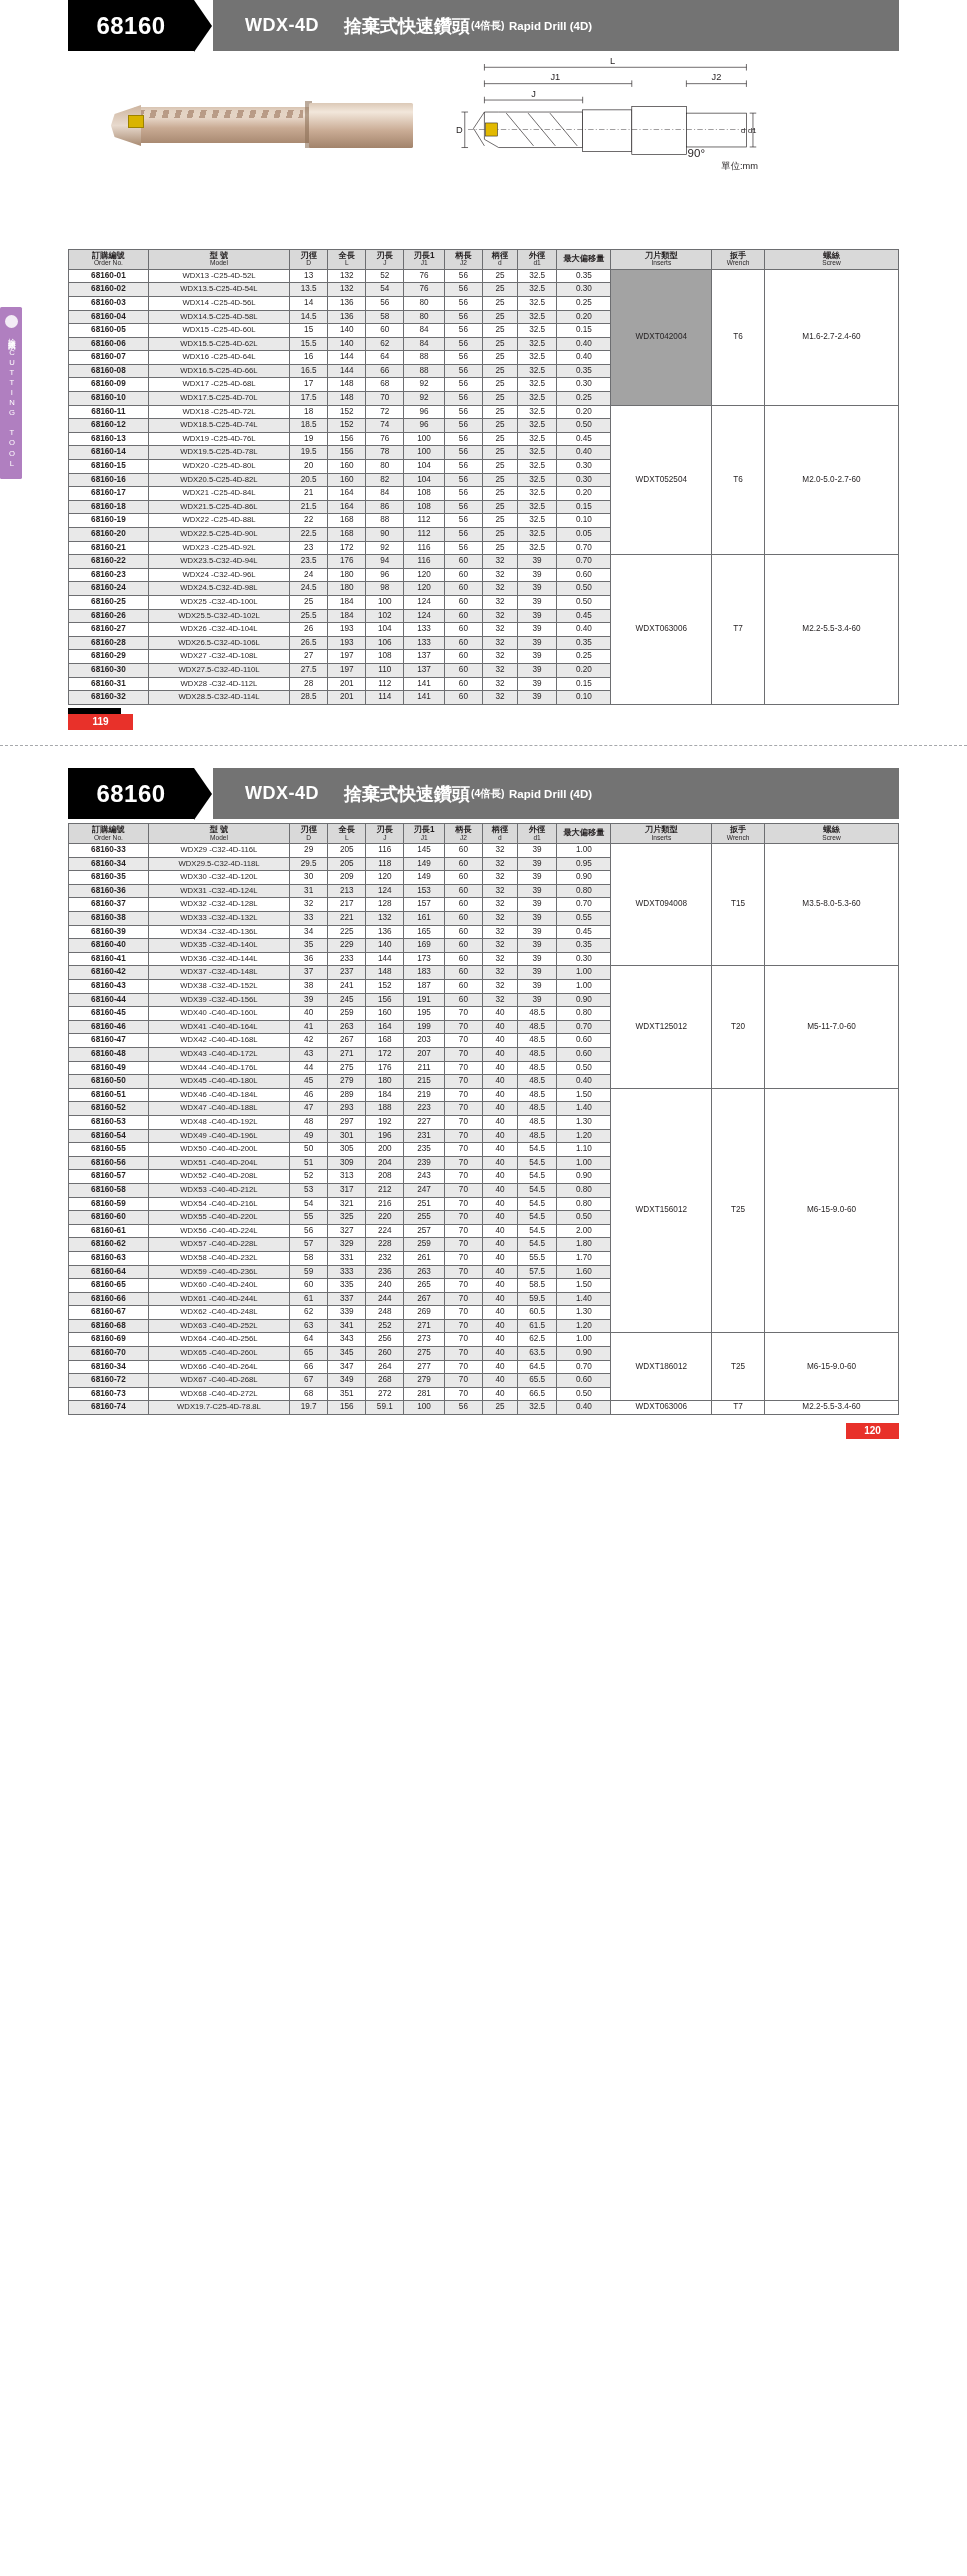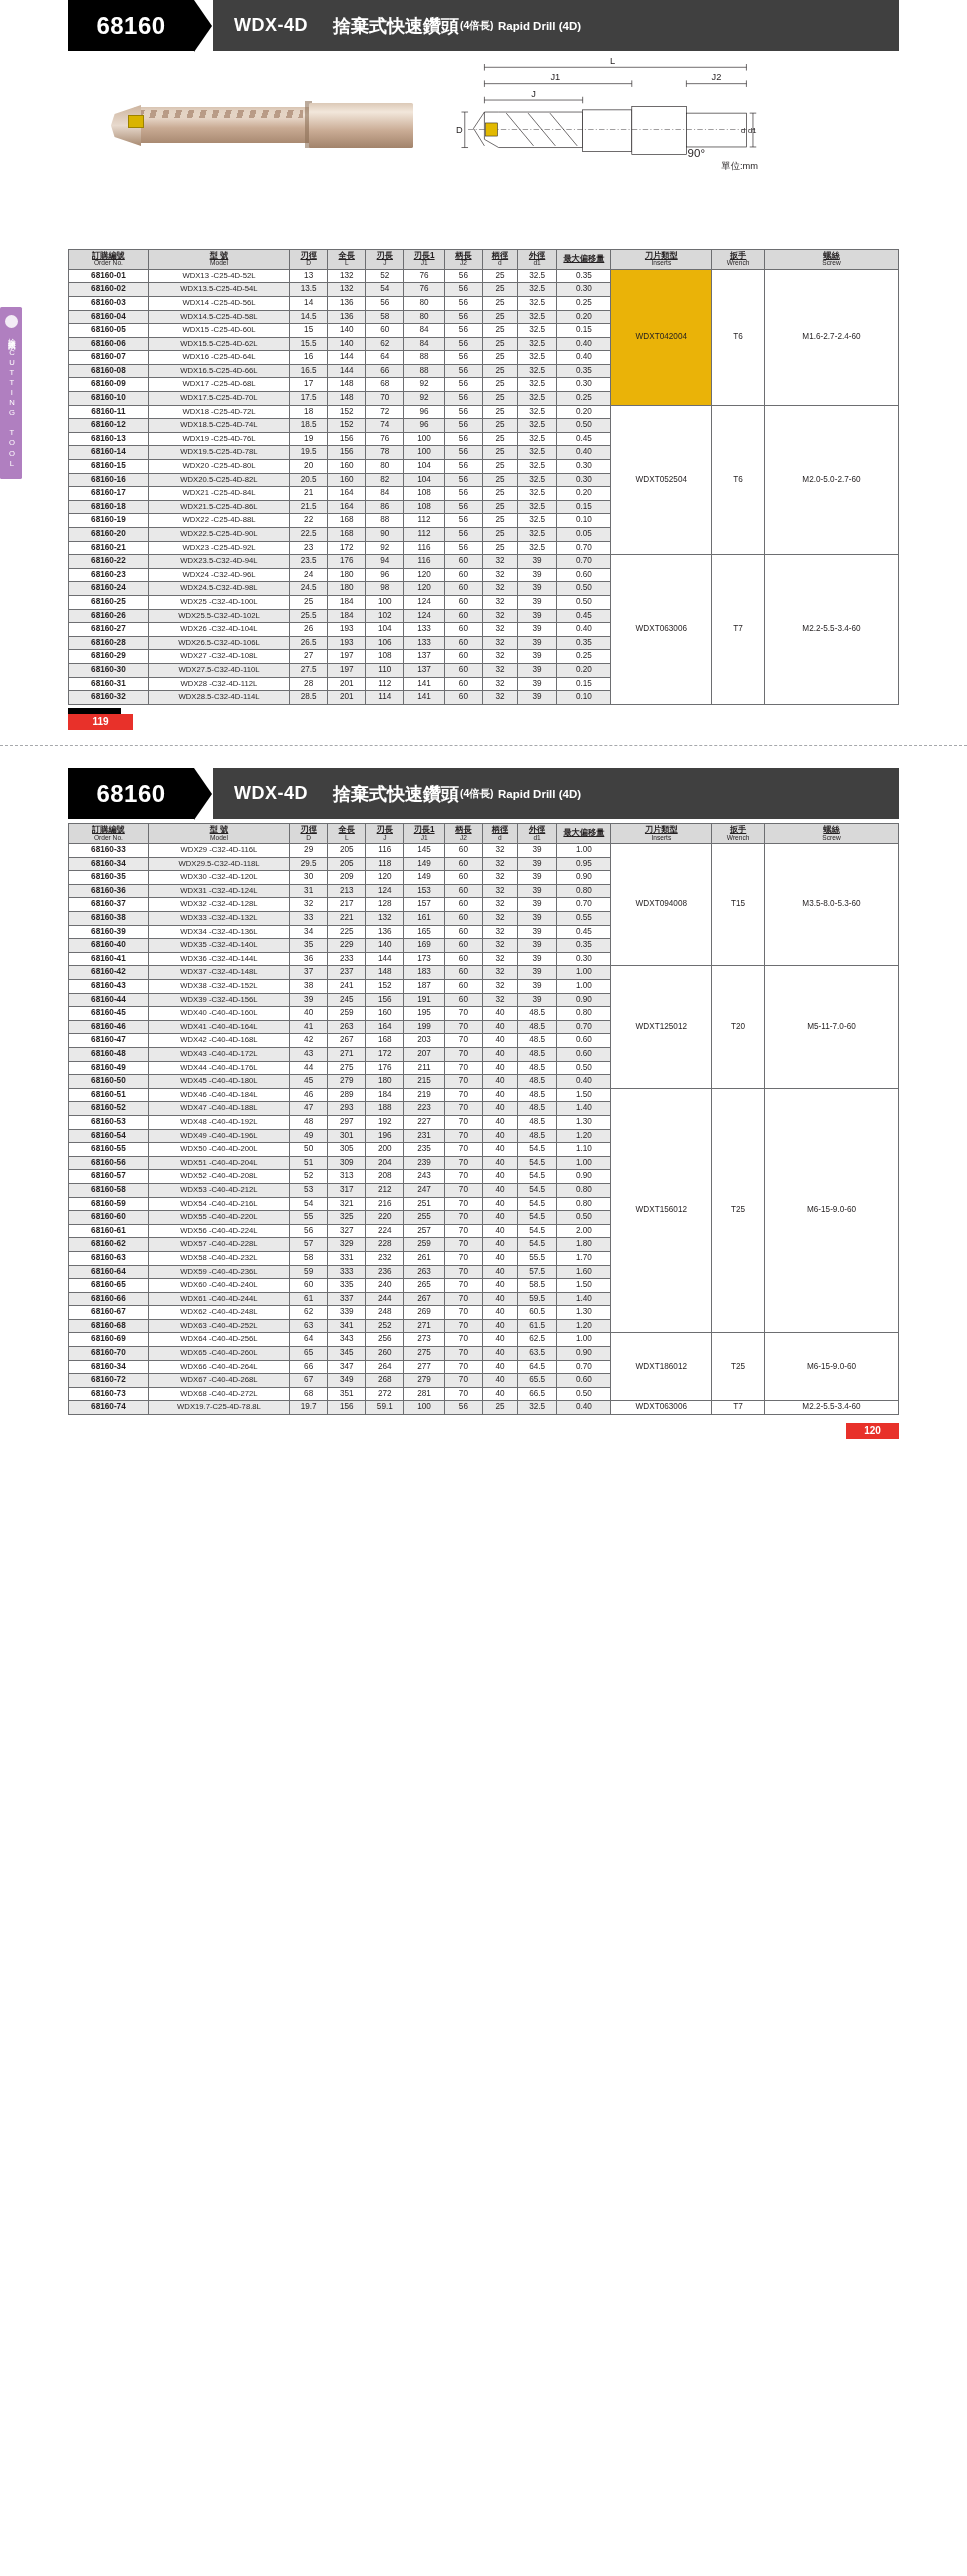--- a/index.html
+++ b/index.html
@@ -48,24 +48,24 @@
     position:absolute;
     left:126px; top:0;
     width:0; height:0;
     border-top:26px solid transparent;
     border-bottom:26px solid transparent;
     border-left:18.6px solid #000000;
   }
   .title-block {
     position:absolute;
     left:145px; top:0; right:0; height:51px;
-    background:#404040;
+    background:#737373;
     display:flex;
     align-items:center;
-    padding-left:21px;
+    padding-left:32px;
     color:#ffffff;
   }
   .title-model {
     font-size:18px;
     font-weight:bold;
     letter-spacing:0.5px;
     margin-right:25px;
   }
   .title-cn {
     font-size:18px;
@@ -177,21 +177,21 @@
     white-space:nowrap;
   }
   table.spec thead th {
     background:#d9d9d9;
     font-weight:bold;
     font-size:8.2px;
     line-height:1.05;
     padding:1.6px 1.1px;
     height:auto;
   }
-  th .cn { display:block; font-size:8.2px;text-decoration:underline; }
+  th .cn { display:block; font-size:8.2px; }
   th .en { display:block; font-size:6.6px; font-weight:normal; }
   td.order { font-weight:bold; background:#ffffff; }
   tr.alt td { background:#e9e9e9; }
   td.model { text-align:left; padding-left:5.5px; font-size:7.7px; }
   td.grp { font-size:8.2px; }
   .col-order { width:65px; }
   .col-model { width:115px; }
   .col-d { width:31px; }
   .col-l { width:31px; }
   .col-j { width:31px; }
@@ -444,21 +444,21 @@
             <td class="col-order order">68160-01</td>
             <td class="col-model model">WDX13  -C25-4D-52L</td>
             <td class="col-d">13</td>
             <td class="col-l">132</td>
             <td class="col-j">52</td>
             <td class="col-j1">76</td>
             <td class="col-j2">56</td>
             <td class="col-dd">25</td>
             <td class="col-d1">32.5</td>
             <td class="col-off">0.35</td>
-            <td class="col-ins grp" rowspan="10" style="background: #eab308;">WDXT042004</td>
+            <td class="col-ins grp" rowspan="10" style="background: #a3a3a3;">WDXT042004</td>
             <td class="col-wr grp" rowspan="10" style="background: rgb(255, 255, 255);">T6</td>
             <td class="col-scr grp" rowspan="10" style="background: rgb(255, 255, 255);">M1.6-2.7-2.4-60</td>
           </tr>
           <tr class="alt">
             <td class="col-order order">68160-02</td>
             <td class="col-model model">WDX13.5-C25-4D-54L</td>
             <td class="col-d">13.5</td>
             <td class="col-l">132</td>
             <td class="col-j">54</td>
             <td class="col-j1">76</td>

